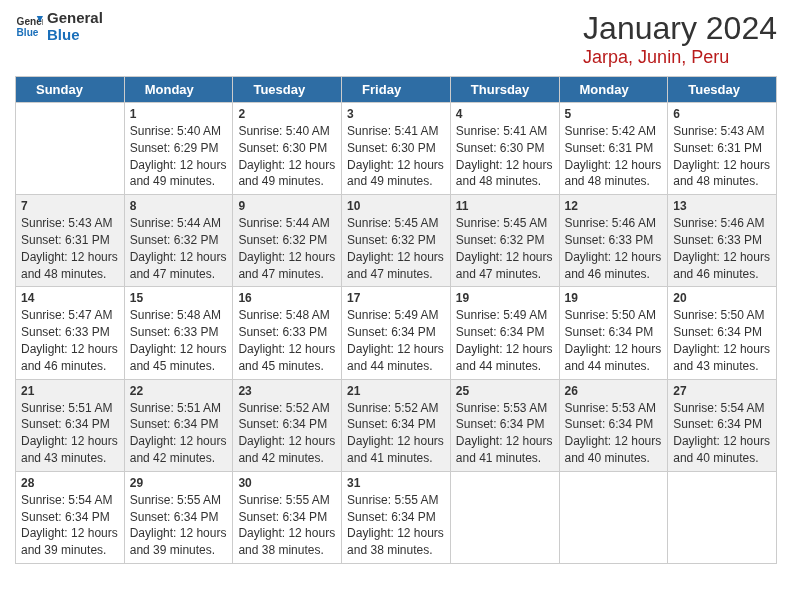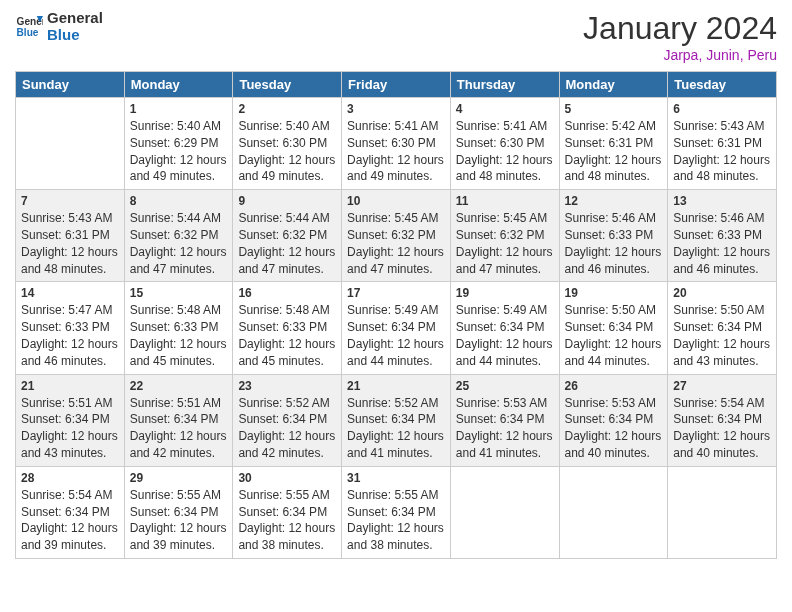--- a/index.html
+++ b/index.html
@@ -25,43 +25,43 @@
     .logo {
       display: flex;
       align-items: center;
       gap: 4px;
     }
     .logo-icon {
       width: 28px;
       height: 28px;
     }
     .title-block {
-      text-align: right;
+      text-align: left;
     }
     .month-title {
       font-size: 32px;
       font-weight: normal;
       color: #333;
     }
     .subtitle {
-      font-size: 14px;
-      color: #a21caf;
+      font-size: 18px;
+      color: #b91c1c;
     }
     table {
       width: 100%;
       border-collapse: collapse;
       table-layout: fixed;
     }
     thead tr th {
       background: #2e6da4;
       color: #fff;
       font-size: 13px;
       font-weight: bold;
       text-align: left;
-      padding: 5px 6px;
+      padding: 5px 20px;
       border: 1px solid #ccc;
     }
     tbody tr td {
       border: 1px solid #ccc;
       vertical-align: top;
       padding: 4px 5px;
       font-size: 10.5px;
       color: #333;
       height: 80px;
     }

